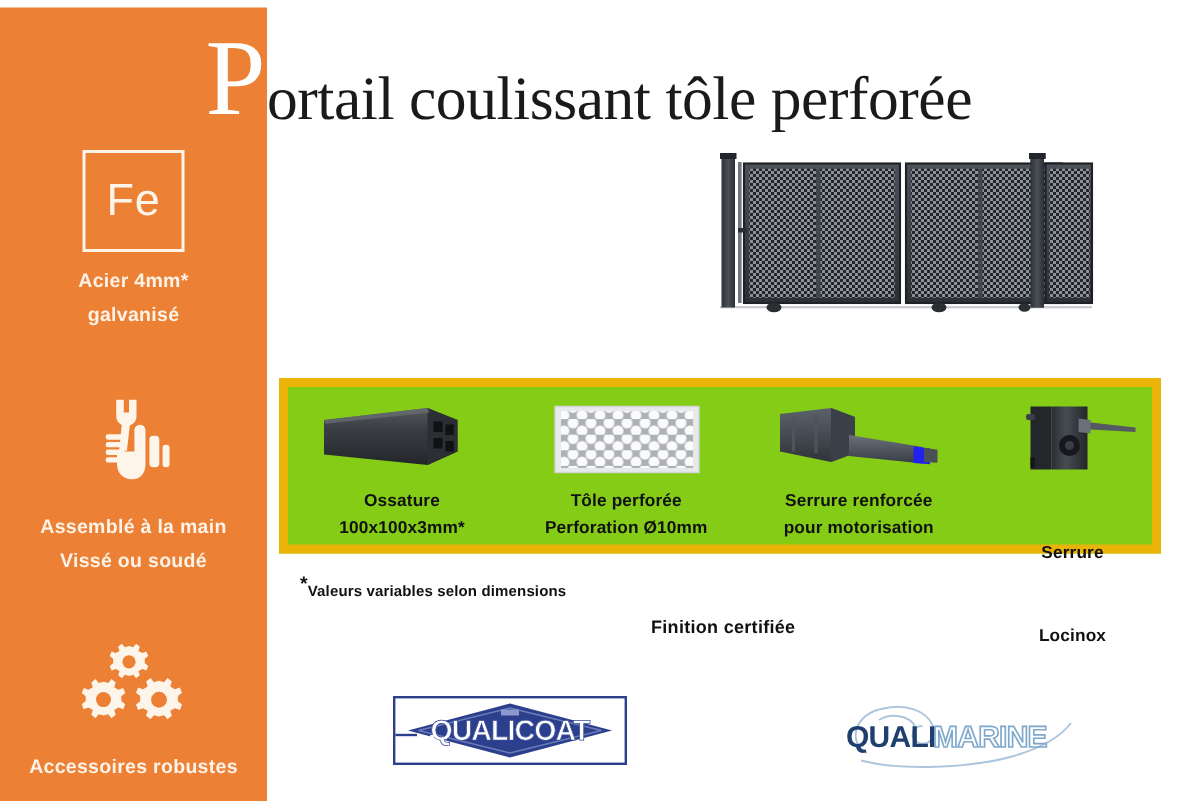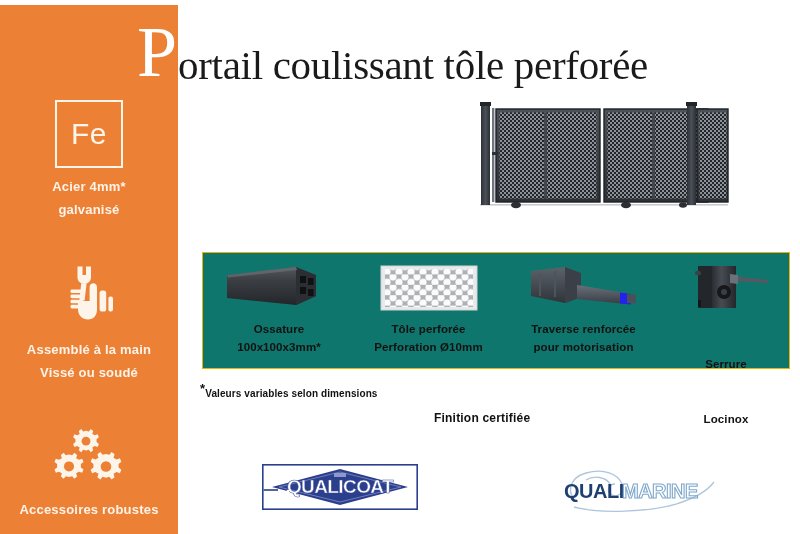--- a/index.html
+++ b/index.html
@@ -54,22 +54,22 @@
     font-family:"Liberation Serif", serif;
     font-size:41px; line-height:48px; color:#1a1a1a; font-weight:400;
     letter-spacing:-0.3px;
   }
 
   
   #gate { position:absolute; left:478px; top:100px; width:252px; height:114px; }
 
   
   #features {
-    position:absolute; left:202px; top:252px; width:588px; height:117px;
-    border:1px solid #eab308; background:#0f766e;
+    position:absolute; left:186px; top:252px; width:588px; height:117px;
+    border:6px solid #eab308; background:#84cc16;
   }
   .feat {
     position:absolute; top:0; height:117px;
     display:flex; flex-direction:column; align-items:center;
   }
   .feat-img { height:52px; margin-top:9px; display:flex; align-items:center; justify-content:center; }
   .feat-t1 {
     font-size:11.5px; font-weight:700; color:#111; margin-top:9px; letter-spacing:0.1px;
   }
   .feat-t2 {
@@ -307,21 +307,21 @@
           <path d="M44 4 L60 10 L60 34 L44 40 Z" fill="#3b4048"></path>
           <rect x="18" y="10" width="2" height="23" fill="#4e545c"></rect>
           <rect x="33" y="8" width="2" height="26" fill="#4e545c"></rect>
 
           <path d="M56 22 L105 30 L105 41 L56 36 Z" fill="url(#armg)"></path>
 
           <path d="M99 29.5 L110 31 L110 41.5 L99 40.6 Z" fill="#2222ee"></path>
           <path d="M106 30.5 L115 31.8 L115 40.5 L106 40 Z" fill="#4a5058"></path>
         </svg>
       </div>
-      <div class="feat-t1">Traverse renforcée</div>
+      <div class="feat-t1">Serrure renforcée</div>
       <div class="feat-t2">pour motorisation</div>
     </div>
 
     <div class="feat" style="left:462px; width:122px;gap:37px;">
       <div class="feat-img">
         <svg width="100" height="50" viewBox="0 0 100 50">
           <defs>
             <linearGradient id="lockg" x1="0" y1="0" x2="1" y2="0">
               <stop offset="0" stop-color="#2a2e33"></stop>
               <stop offset="0.4" stop-color="#474c53"></stop>

